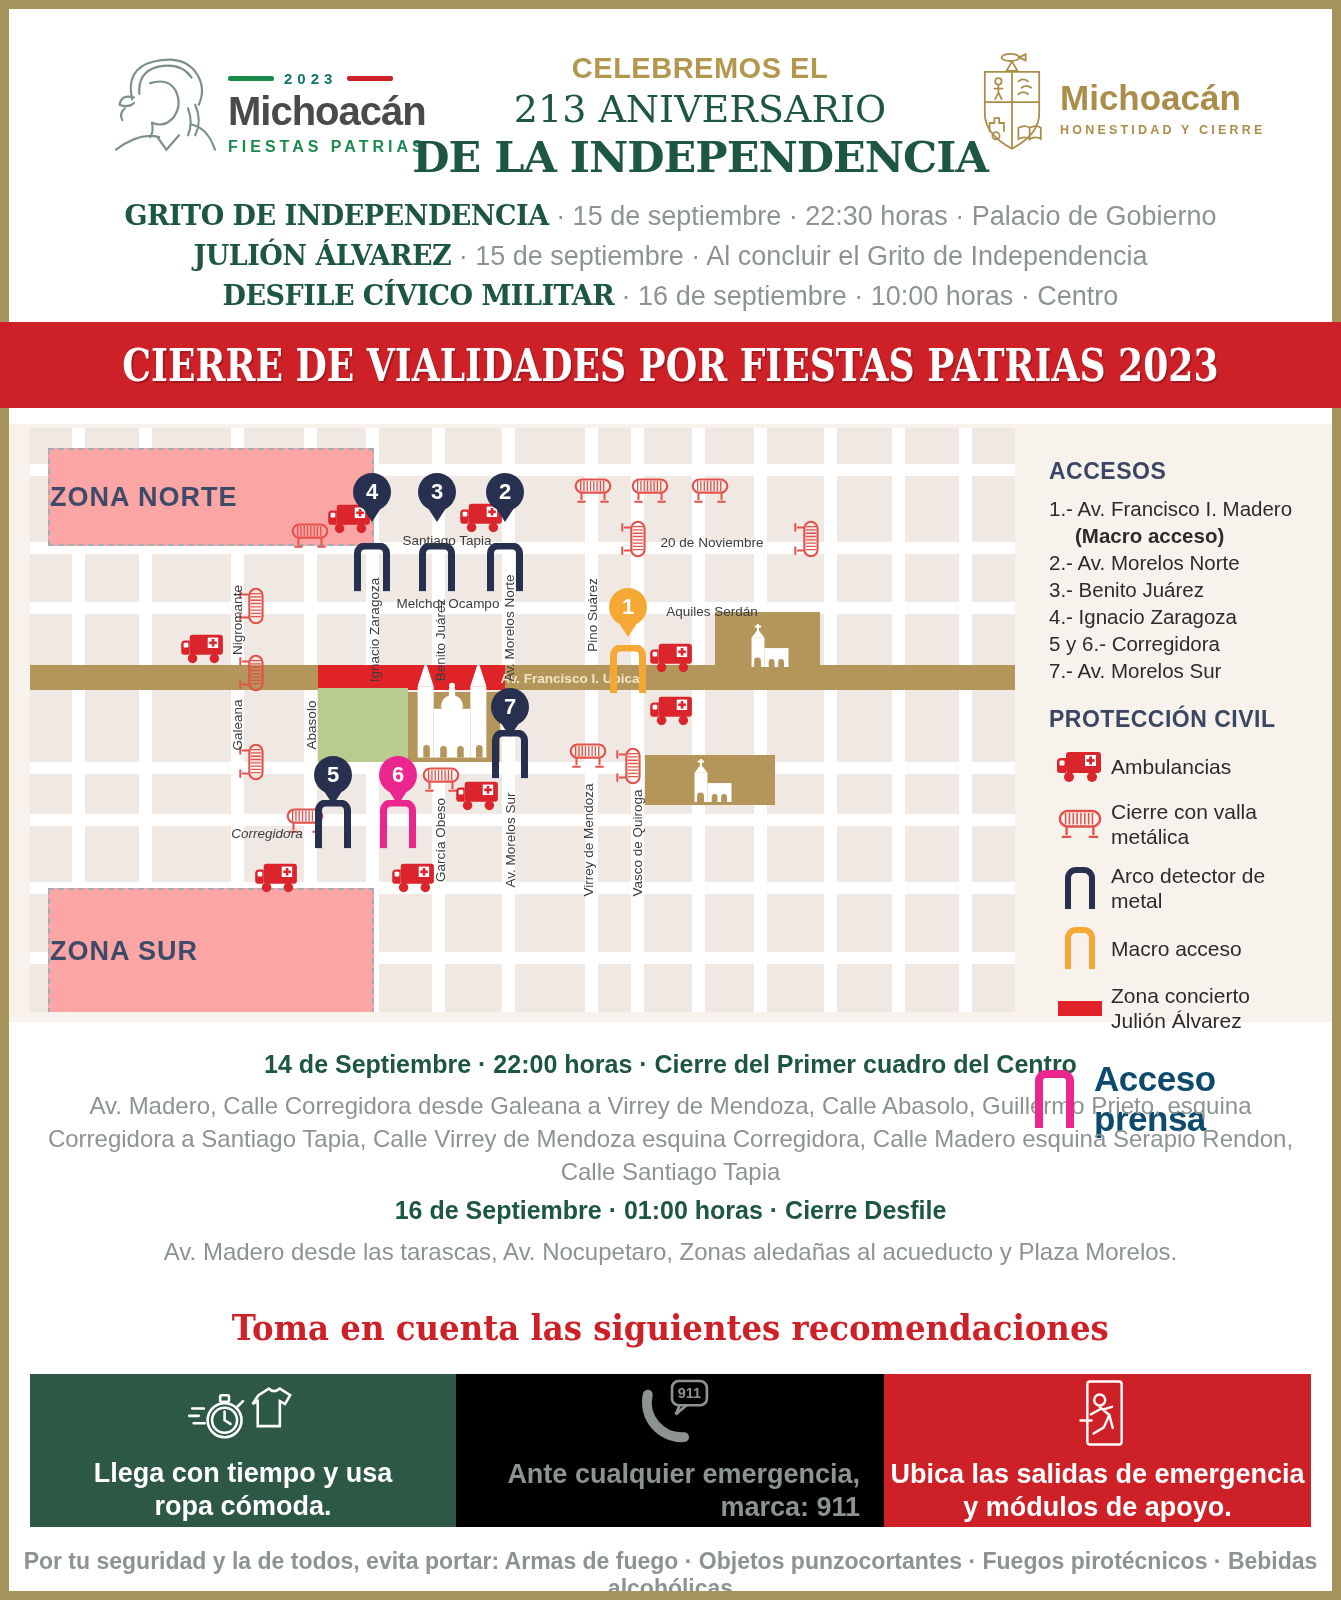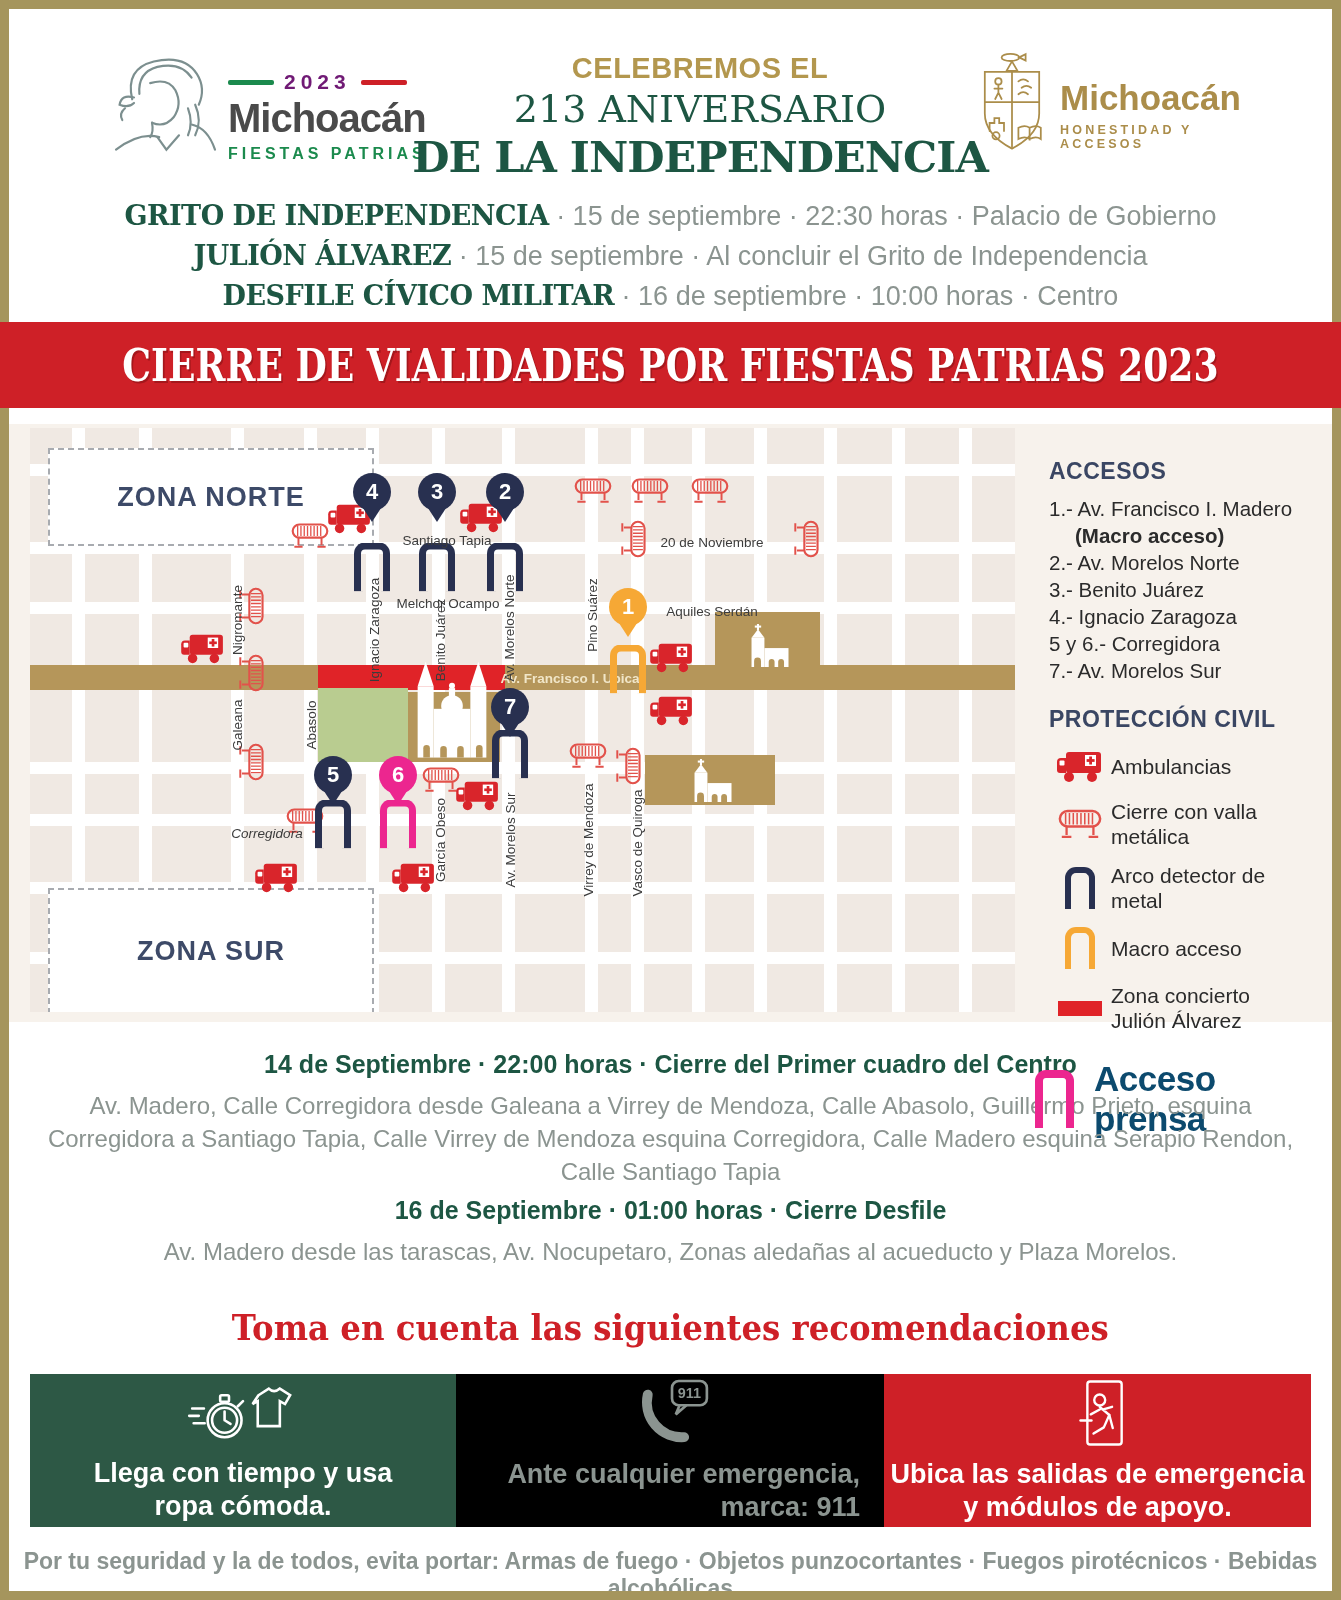--- a/index.html
+++ b/index.html
@@ -7,21 +7,21 @@
   #page{position:relative;width:1341px;height:1600px;background:#fff;overflow:hidden;}
   #frame{position:absolute;inset:0;border:9px solid #A5955D;pointer-events:none;z-index:40;}
 
   
   .logo-left{position:absolute;left:98px;top:32px;width:330px;height:150px;}
   .logo-left svg{position:absolute;left:0;top:0;}
   .ll-text{position:absolute;left:130px;top:38px;width:200px;}
   .year-row{display:flex;align-items:center;gap:10px;}
   .dash{width:46px;height:5px;border-radius:2px;}
   .dash.g{background:#1B8A4D;} .dash.r{background:#CE2027;}
-  .year{font-size:21px;letter-spacing:5px;color:#701a75;font-weight:bold;}
+  .year{font-size:15px;letter-spacing:5px;color:#0f766e;font-weight:bold;}
   .brand-name{font-size:40px;font-weight:bold;color:#4A4A4A;letter-spacing:-1px;margin-top:2px;}
   .brand-tag{font-size:16px;font-weight:bold;color:#1B8A4D;letter-spacing:4px;margin-top:4px;}
 
   .title-block{position:absolute;left:700px;top:52px;transform:translateX(-50%);text-align:center;white-space:nowrap;z-index:2;}
   .t1{font-size:29px;font-weight:bold;color:#B3974E;letter-spacing:.5px;}
   .t2{font-family:"DejaVu Serif",serif;font-size:38px;color:#1D5643;margin-top:2px;letter-spacing:0;}
   .t3{font-family:"DejaVu Serif",serif;font-size:43px;font-weight:bold;color:#1D5643;letter-spacing:-1px;margin-top:1px;}
 
   .logo-right{position:absolute;left:972px;top:40px;width:300px;height:130px;}
   .lr-text{position:absolute;left:88px;top:38px;}
@@ -39,21 +39,21 @@
   .banner span{display:inline-block;font-family:"DejaVu Serif",serif;font-weight:bold;font-size:44px;color:#fff;transform:scaleX(.82);white-space:nowrap;text-shadow:2px 2px 0 rgba(90,10,10,.35);}
 
   
   .map-section{position:absolute;left:9px;top:424px;width:1323px;height:598px;background:#F7F2EC;}
   #map{position:absolute;left:21px;top:4px;width:985px;height:584px;background:#F0E9E3;overflow:hidden;}
   .street{position:absolute;background:#fff;z-index:1;}
   .road{position:absolute;left:0;background:#B5965A;z-index:2;}
   .redzone{position:absolute;background:#E02328;z-index:3;}
   .road-label{position:absolute;z-index:4;font-size:13.5px;font-weight:bold;color:#F1E6C8;transform:translate(-50%,-50%);white-space:nowrap;}
   .block{position:absolute;z-index:3;}
-  .zonebox{position:absolute;background:#ffffff;border:2px dashed #A8ABB0;z-index:3;display:flex;align-items:center;justify-content:center;}
+  .zonebox{position:absolute;background:#fca5a5;border:2px dashed #A8ABB0;z-index:3;display:flex;align-items:center;}
   .zonebox span{font-size:27px;font-weight:bold;color:#3D4A68;letter-spacing:1px;}
   .slabel{position:absolute;z-index:6;font-size:13.5px;color:#3C3C3C;white-space:nowrap;transform:translate(-50%,-50%);}
   .slabel.v{transform:translate(-50%,-50%) rotate(-90deg);}
   .mic{position:absolute;z-index:4;}
   .arch{position:absolute;z-index:5;border-style:solid;border-bottom:none;border-radius:11px 11px 0 0;background:transparent;transform:translate(-50%,-50%);}
   .pin{position:absolute;z-index:7;transform:translate(-50%,-19px);}
   .pin .head{width:38px;height:38px;border-radius:50%;background:currentColor;display:flex;align-items:center;justify-content:center;}
   .pin .head b{color:#fff;font-size:22px;font-family:"Liberation Sans",sans-serif;}
   .pin .tail{width:0;height:0;margin:-6px auto 0;border-left:11px solid transparent;border-right:11px solid transparent;border-top:17px solid currentColor;}
 
@@ -182,21 +182,21 @@
       <path d="M50 26 v94 M16 64 h68"></path>
       <circle cx="33" cy="38" r="4"></circle>
       <path d="M33 42 v10 M28 47 h10 M33 52 l-4 8 M33 52 l4 8"></path>
       <path d="M58 38 q6 -5 12 0 M62 46 q6 -5 12 0 M58 54 q6 -5 12 0"></path>
       <path d="M22 100 v-10 h6 v-6 h6 v6 h6 v10"></path>
       <circle cx="30" cy="106" r="4.5"></circle>
       <path d="M58 96 q8 -4 14 0 v14 q-6 -4 -14 0 z M72 96 q8 -4 14 0 v14 q-6 -4 -14 0 z"></path>
     </svg>
     <div class="lr-text">
       <div class="lr-name">Michoacán</div>
-      <div class="lr-tag">HONESTIDAD Y ACCESOS</div>
+      <div class="lr-tag">HONESTIDAD Y CIERRE</div>
     </div>
   </div>
 
   <div class="events">
     <div class="event-line"><span class="ev-name">GRITO DE INDEPENDENCIA</span><span class="ev-det"> · 15 de septiembre · 22:30 horas · Palacio de Gobierno</span></div>
     <div class="event-line"><span class="ev-name">JULIÓN ÁLVAREZ</span><span class="ev-det"> · 15 de septiembre · Al concluir el Grito de Independencia</span></div>
     <div class="event-line"><span class="ev-name">DESFILE CÍVICO MILITAR</span><span class="ev-det"> · 16 de septiembre · 10:00 horas · Centro</span></div>
   </div>
 
   <div class="banner">

